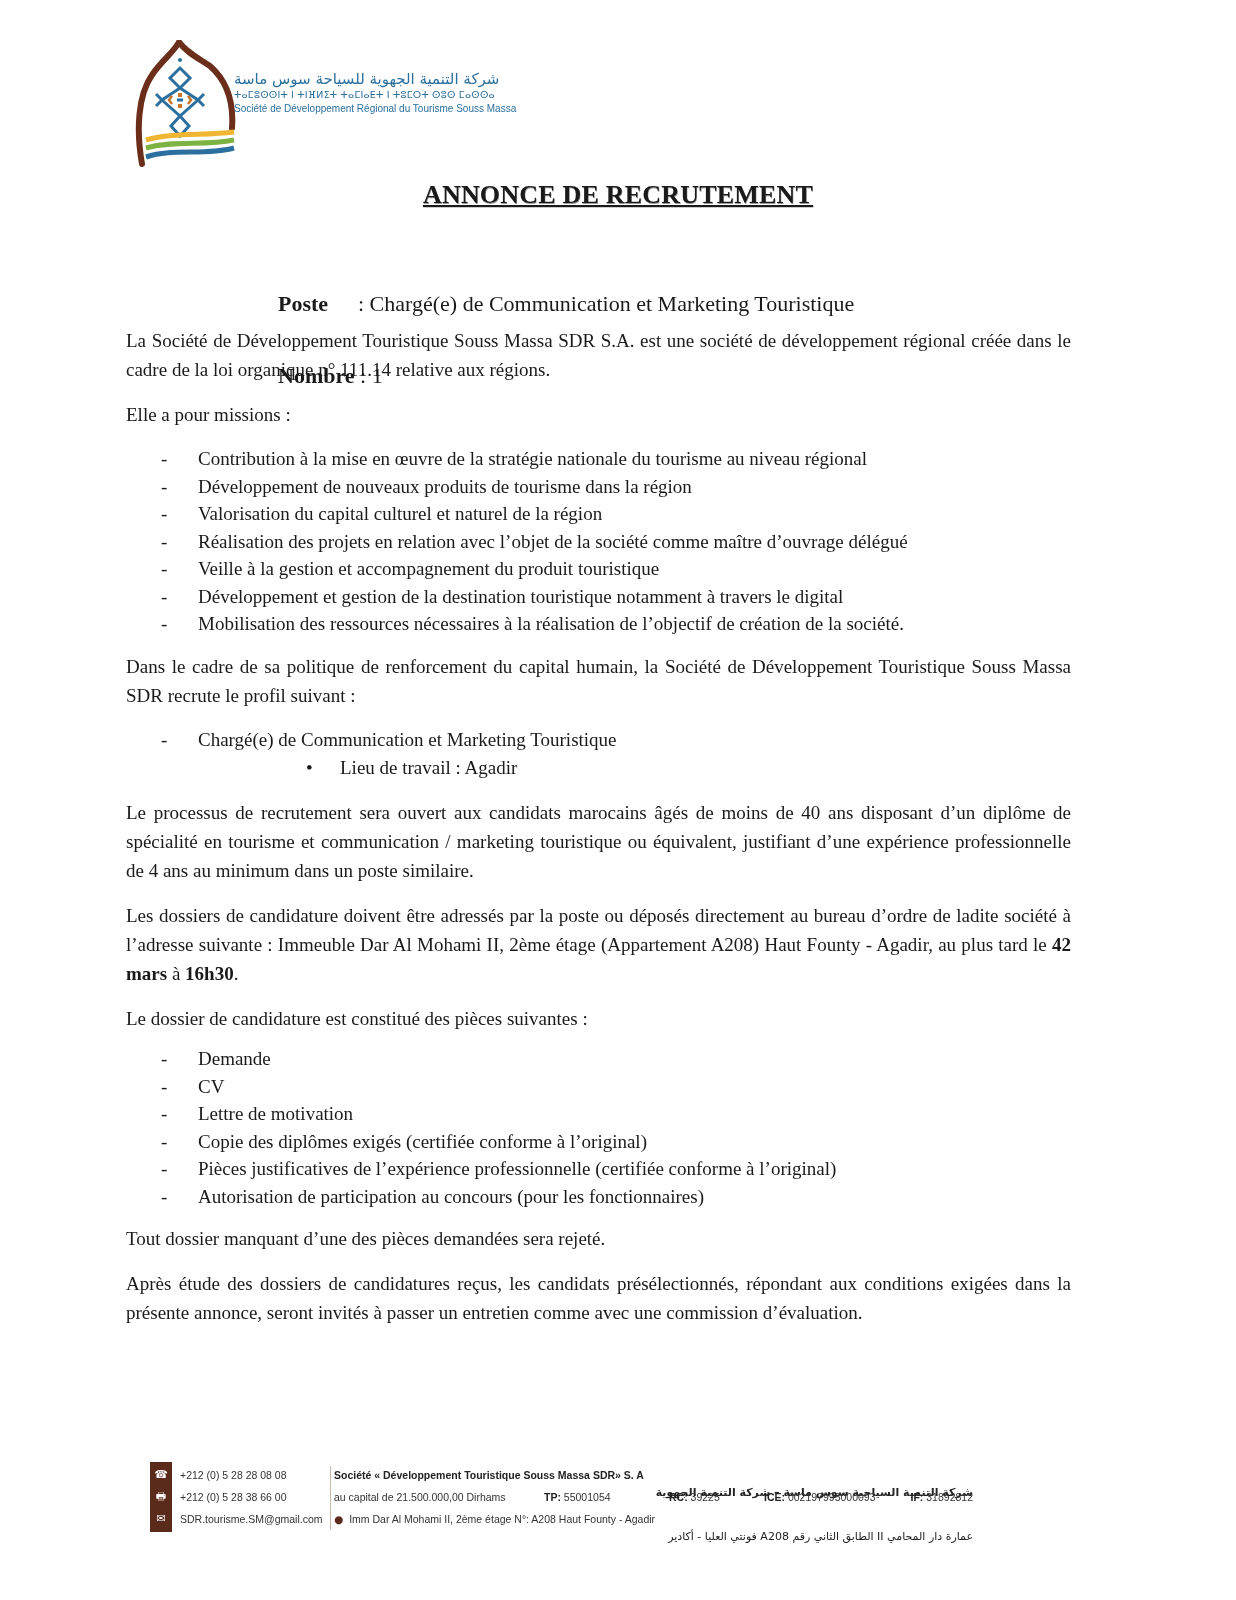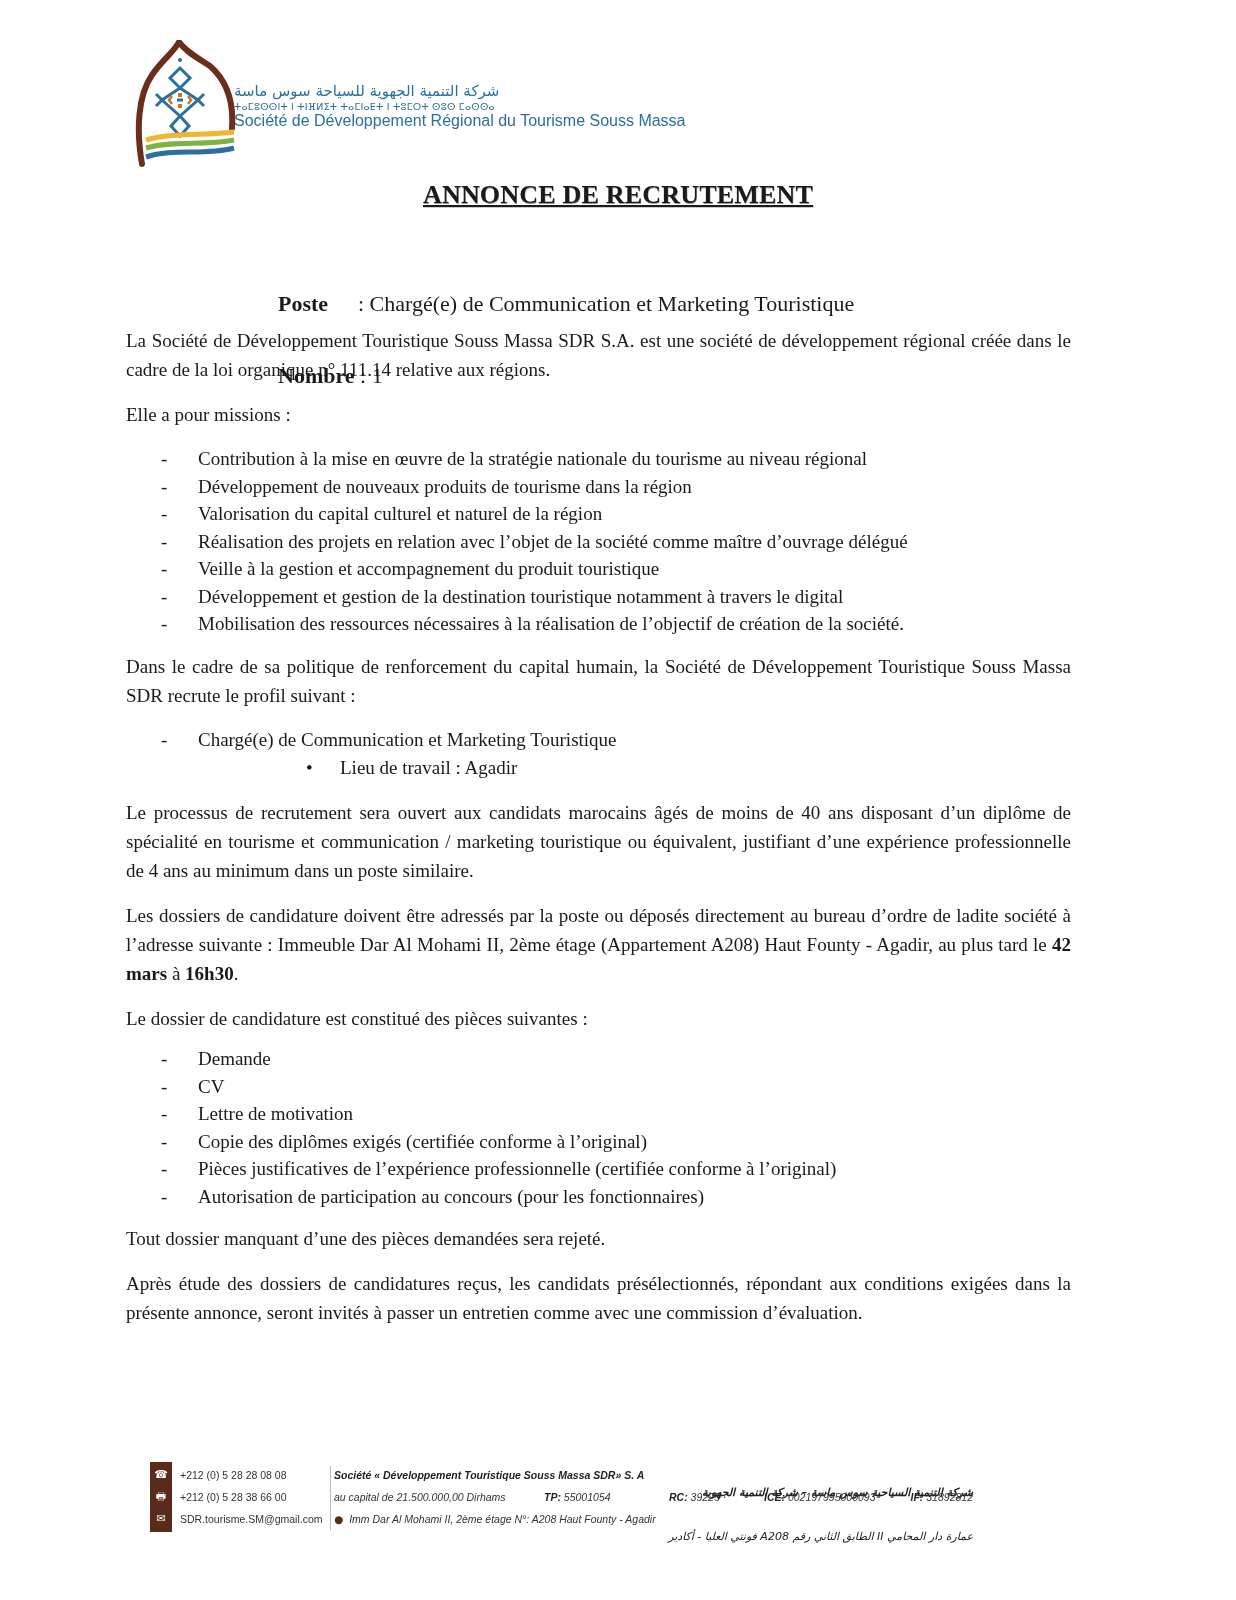--- a/index.html
+++ b/index.html
@@ -4,24 +4,24 @@
 <style>
   html, body { margin: 0; padding: 0; background: #ffffff; }
   body { width: 1236px; height: 1600px; position: relative; overflow: hidden;
          font-family: "Liberation Serif", "DejaVu Serif", serif; color: #1a1a1a; }
 
   
   .logo { position: absolute; left: 134px; top: 40px; width: 380px; height: 130px; }
   .logo svg.emblem { position: absolute; left: 0; top: 0; width: 110px; height: 128px; }
   .logo .logo-text { position: absolute; left: 100px; top: 30px; width: 280px; }
   .logo .ar-name { font-family: "DejaVu Sans", sans-serif; font-size: 15px; color: #2b6f9e;
-                   direction: rtl; text-align: left; line-height: 18px; white-space: nowrap; margin-top: 12px; }
+                   direction: rtl; text-align: left; line-height: 18px; white-space: nowrap; }
   .logo .tf-name { font-family: "DejaVu Sans", sans-serif; font-size: 9.5px; color: #2b6f9e;
                    line-height: 14px; white-space: nowrap; letter-spacing: 0.2px; }
-  .logo .fr-name { font-family: "Liberation Sans", sans-serif; font-size: 16px; color: #2b6f9e;
+  .logo .fr-name { font-family: "Liberation Sans", sans-serif; font-size: 10px; color: #2b6f9e;
                    line-height: 14px; white-space: nowrap; }
 
   
   .title { position: absolute; left: 0; right: 0; top: 180px; text-align: center;
            font-size: 26px; font-weight: bold; text-decoration: underline;
            letter-spacing: 0.2px; text-shadow: 0.5px 0.5px 0 #999; }
 
   
   .poste-block { position: absolute; left: 278px; top: 246px; font-size: 22px; line-height: 28px; }
   .poste-block .lbl { font-weight: bold; display: inline-block; margin-top: 44px; }
@@ -41,21 +41,21 @@
   
   .footer { position: absolute; left: 150px; top: 1462px; width: 830px; height: 70px;
             font-family: "Liberation Sans", sans-serif; color: #333; font-size: 10.5px; }
   .footer .icon-strip { position: absolute; left: 0; top: 0; width: 22px; height: 70px; background: #5a2a1b; }
   .footer .icon-strip span { position: absolute; left: 0; width: 22px; text-align: center;
                              color: #fff; font-size: 11px; line-height: 14px; font-family: "DejaVu Sans", sans-serif; }
   .footer .contacts { position: absolute; left: 30px; top: 6px; }
   .footer .contacts div { height: 22px; line-height: 14px; white-space: nowrap; }
   .footer .vdivider { position: absolute; left: 180px; top: 4px; width: 1px; height: 64px; background: #c8b8a8; }
   .footer .company { position: absolute; left: 184px; top: 6px; width: 645px; }
-  .footer .row { position: relative; height: 22px; line-height: 14px; white-space: nowrap; font-style: italic; }
+  .footer .row { position: relative; height: 22px; line-height: 14px; white-space: nowrap; }
   .footer .bold { font-weight: bold; color: #222; }
   .footer .ar { font-family: "DejaVu Sans", sans-serif; direction: rtl; font-weight: bold; color: #222; font-size: 11px; margin-top: 18px; }
   .footer .pin { color: #5a2a1b; font-family: "DejaVu Sans", sans-serif; margin-right: 6px; }
 </style>
 </head>
 <body>
 
 <div class="logo">
   <svg class="emblem" viewBox="0 0 110 128">
 

